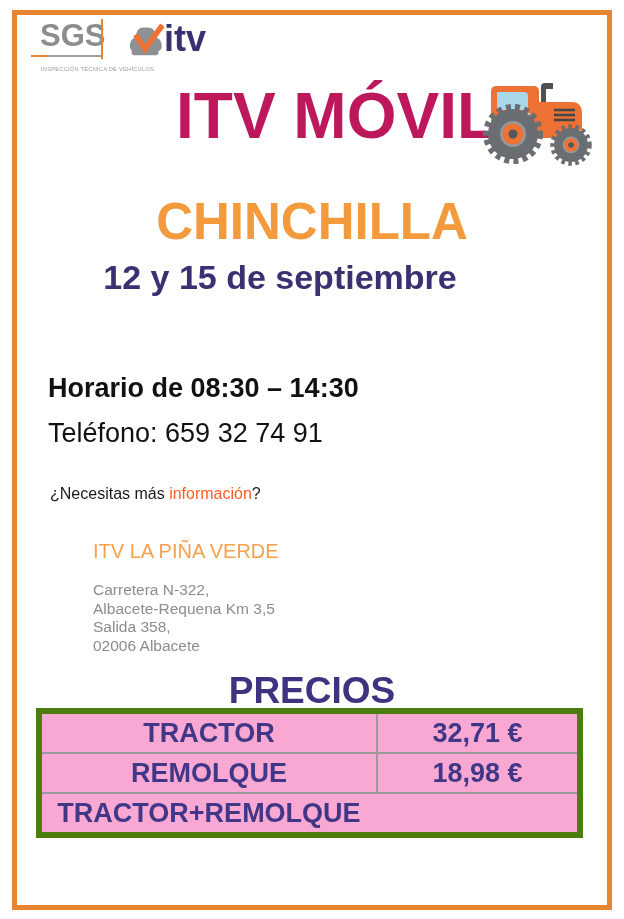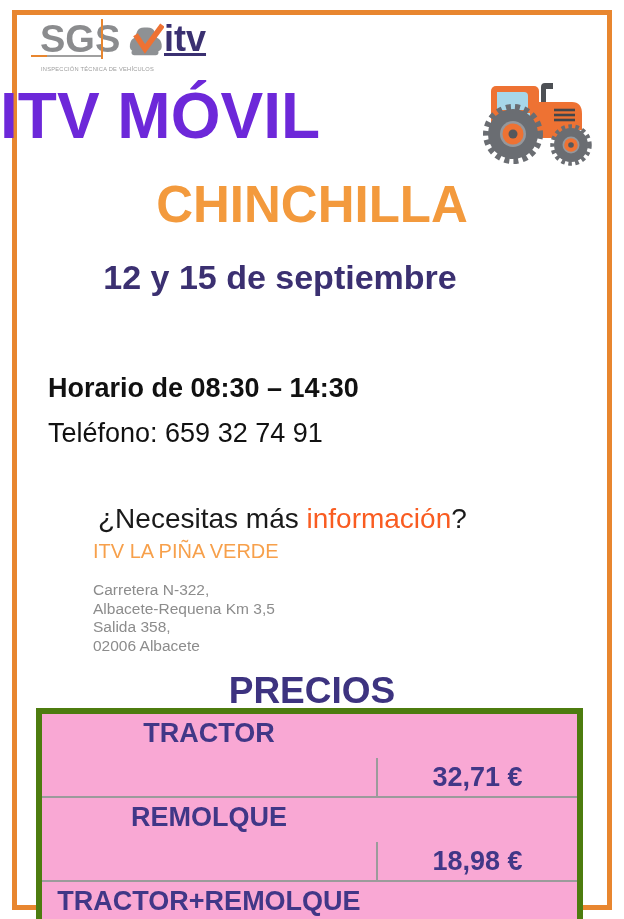--- a/index.html
+++ b/index.html
@@ -14,68 +14,68 @@
     position:absolute;
     left:12px;top:10px;right:12px;bottom:9px;
     border:5px solid #e8862f;
     pointer-events:none;
   }
 
   
   .logo{position:absolute;left:40px;top:20px;width:220px;height:62px;}
   .sgs-text{
     position:absolute;left:0;top:0;
-    font-size:38px;font-weight:bold;color:#8b8c8e;letter-spacing:0px;line-height:1;text-align:right;
+    font-size:31px;font-weight:bold;color:#8b8c8e;letter-spacing:0px;line-height:1;text-align:right;
   }
   .sgs-hline{position:absolute;left:-9px;top:35px;width:71px;height:2px;background:#a0a0a0;}
   .sgs-hline-accent{position:absolute;left:-9px;top:35px;width:16px;height:2px;background:#e8862f;}
   .sgs-vline{position:absolute;left:61px;top:-1px;width:2px;height:40px;background:#e8862f;}
   .check-car{position:absolute;left:86px;top:0px;}
   .itv-text{
     position:absolute;left:124px;top:1px;
-    font-size:36px;font-weight:bold;color:#3a3071;line-height:1;text-decoration:underline;
+    font-size:36px;font-weight:bold;color:#3a3071;line-height:1;
   }
   .logo-tagline{
     position:absolute;left:1px;top:46px;
     font-size:6px;color:#9b9b9b;letter-spacing:0.25px;white-space:nowrap;
     transform:scaleX(0.95);transform-origin:left;
   }
 
   
   .title{
     position:absolute;left:0;top:84px;width:496px;
-    text-align:left;
-    font-size:64px;font-weight:bold;color:#6d28d9;
+    text-align:right;
+    font-size:64px;font-weight:bold;color:#be185d;
     letter-spacing:0px;line-height:1;
   }
   .tractor{position:absolute;left:478px;top:82px;}
 
   .location{
-    position:absolute;left:0;top:179px;width:624px;
+    position:absolute;left:0;top:196px;width:624px;
     text-align:center;
     font-size:51px;font-weight:bold;color:#f39a3d;line-height:1;
   }
   .dates{
     position:absolute;left:0;top:260px;width:560px;
     text-align:center;
     font-size:34px;font-weight:bold;color:#3b3071;line-height:1;
   }
 
   
   .schedule{
     position:absolute;left:48px;top:375px;
     font-size:27px;font-weight:bold;color:#111;line-height:1;
   }
   .phone{
     position:absolute;left:48px;top:420px;
     font-size:27px;font-weight:normal;color:#111;line-height:1;
   }
   .question{
-    position:absolute;left:50px;top:504px;
-    font-size:28px;color:#1a1a1a;line-height:1.1;margin-left:48px;
+    position:absolute;left:50px;top:485px;
+    font-size:16px;color:#1a1a1a;line-height:1.1;
   }
   .question .hl{color:#f95c21;}
 
   
   .contact{position:absolute;left:93px;top:540px;}
   .contact-name{
     font-size:20px;color:#f7a04b;line-height:1.1;margin-bottom:19px;
   }
   .addr-line{
     font-size:15.5px;color:#8c8c8c;line-height:18.5px;
@@ -90,21 +90,21 @@
   .price-table{
     position:absolute;left:36px;top:708px;width:535px;
     border:6px solid #4d7c0f;background:#f9a8d4;
   }
   .price-row{display:grid;grid-template-columns:334px 1fr;}
   .price-row + .price-row{border-top:2px solid #9b9b9b;}
   .price-cell{
     height:38px;display:flex;align-items:center;justify-content:center;
     font-size:27px;font-weight:bold;color:#413787;line-height:1;
   }
-  .price-cell.amount{border-left:2px solid #9b9b9b;margin-top:44px;}
+  .price-cell.amount{border-left:2px solid #9b9b9b;}
 </style>
 </head>
 <body>
 
 <div class="page">
 
   <div class="frame"></div>
 
   <div class="logo">
     <span class="sgs-text">SGS</span>

